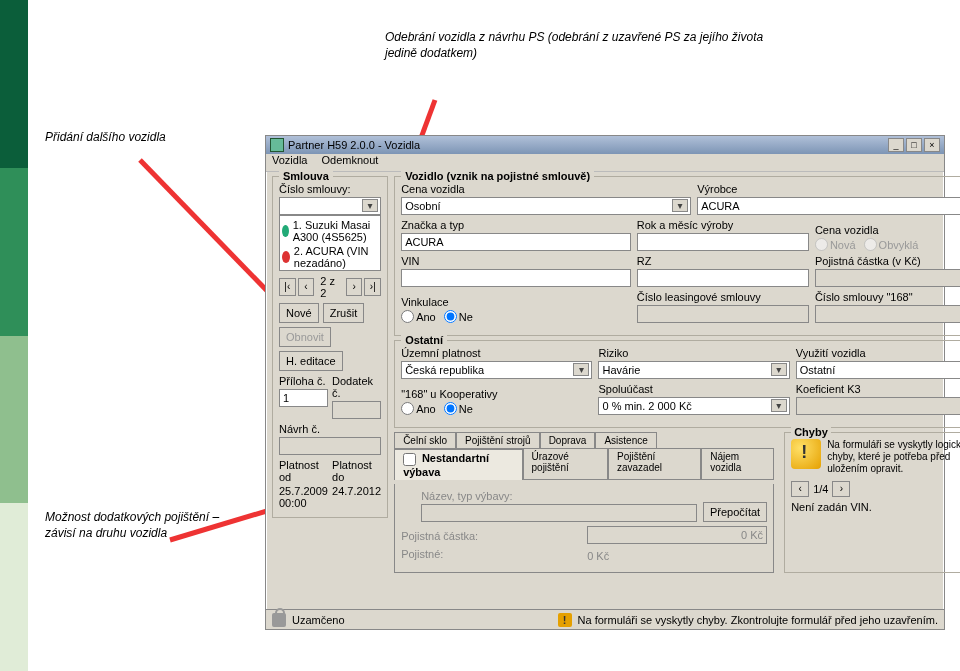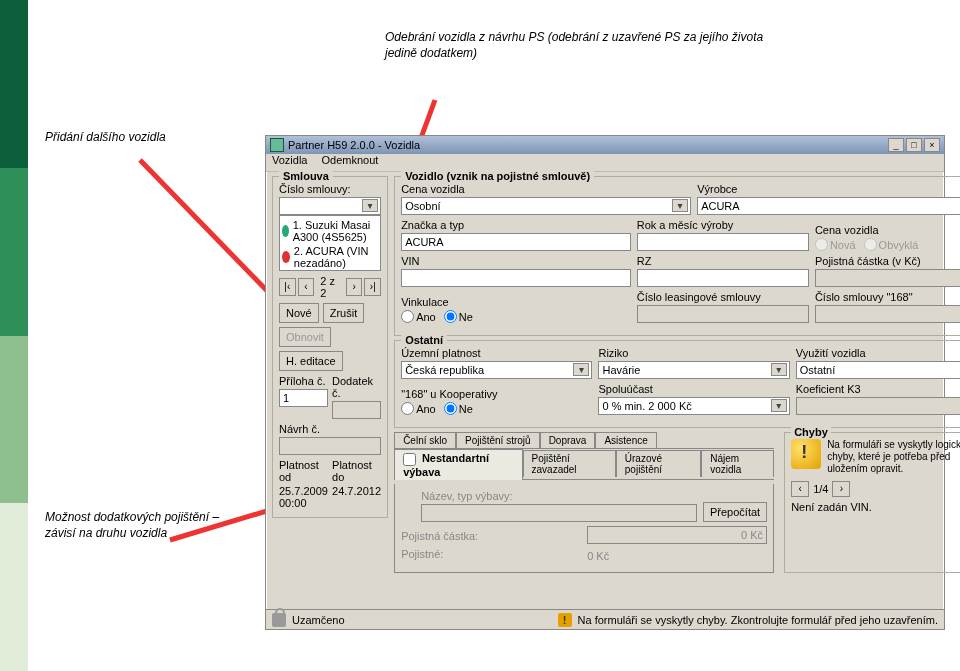--- a/index.html
+++ b/index.html
@@ -47,21 +47,21 @@
   .list-item { display:flex; gap:4px; align-items:center; padding:1px 0; }
   .li-icon { width:12px; height:12px; border-radius:50%; }
   .li-ok { background:#2a7; }
   .li-bad { background:#d33; }
   .pager { display:flex; gap:2px; align-items:center; margin:4px 0; }
   .pager .pbtn { width:20px; height:18px; border:1px solid #888; background:#dcd8ce; text-align:center; line-height:16px; font-size:10px; }
   .pager .ptxt { padding:0 4px; }
   .small-row { display:flex; gap:4px; flex-wrap:wrap; }
   .small-row .field { flex:1; }
 
-  .tabs { display:flex; gap:0; margin-bottom:4px;align-items:center; }
+  .tabs { display:flex; gap:0; margin-bottom:4px; }
   .tab { border:1px solid #888; border-bottom:none; background:#dcd8ce; padding:2px 8px; font-size:10px; }
   .tab.active { background:#ece9e0; font-weight:bold; position:relative; top:1px; }
   .tab-strip-b { border-bottom:1px solid #888; }
   .dim { color:#888; }
 
   .sub-bottom { display:flex; gap:10px; margin-top:4px; }
   .sub-bottom .left-extra { width:380px; }
   .sub-bottom .right-err { width:210px; border:1px solid #b0aca0; padding:6px; position:relative; }
   .err-title { position:absolute; top:-7px; left:6px; background:#dcd8ce; padding:0 3px; font-weight:bold; }
   .err-body { display:flex; gap:6px; }
@@ -332,22 +332,22 @@
               <div class="tab">Čelní sklo</div>
               <div class="tab">Pojištění strojů</div>
               <div class="tab">Doprava</div>
               <div class="tab">Asistence</div>
             </div>
             <div class="tabs tab-strip-b" style="margin-top:-5px;">
               <div class="tab active">
                 <input type="checkbox" style="vertical-align: middle; margin-right: 3px;">
                 <span>Nestandartní výbava</span>
               </div>
+              <div class="tab">Úrazové pojištění</div>
               <div class="tab">Pojištění zavazadel</div>
-              <div class="tab">Úrazové pojištění</div>
               <div class="tab">Nájem vozidla</div>
             </div>
             <div style="border:1px solid #888; border-top:none; padding:6px;">
               <div class="row">
                 <div class="field" style="flex:1;margin-left:20px;">
                   <span class="label dim">Název, typ výbavy:</span>
                   <input type="text" class="dis-input" value="" style="">
                 </div>
                 <button class="btn" style="align-self:flex-end;">Přepočítat</button>
               </div>

